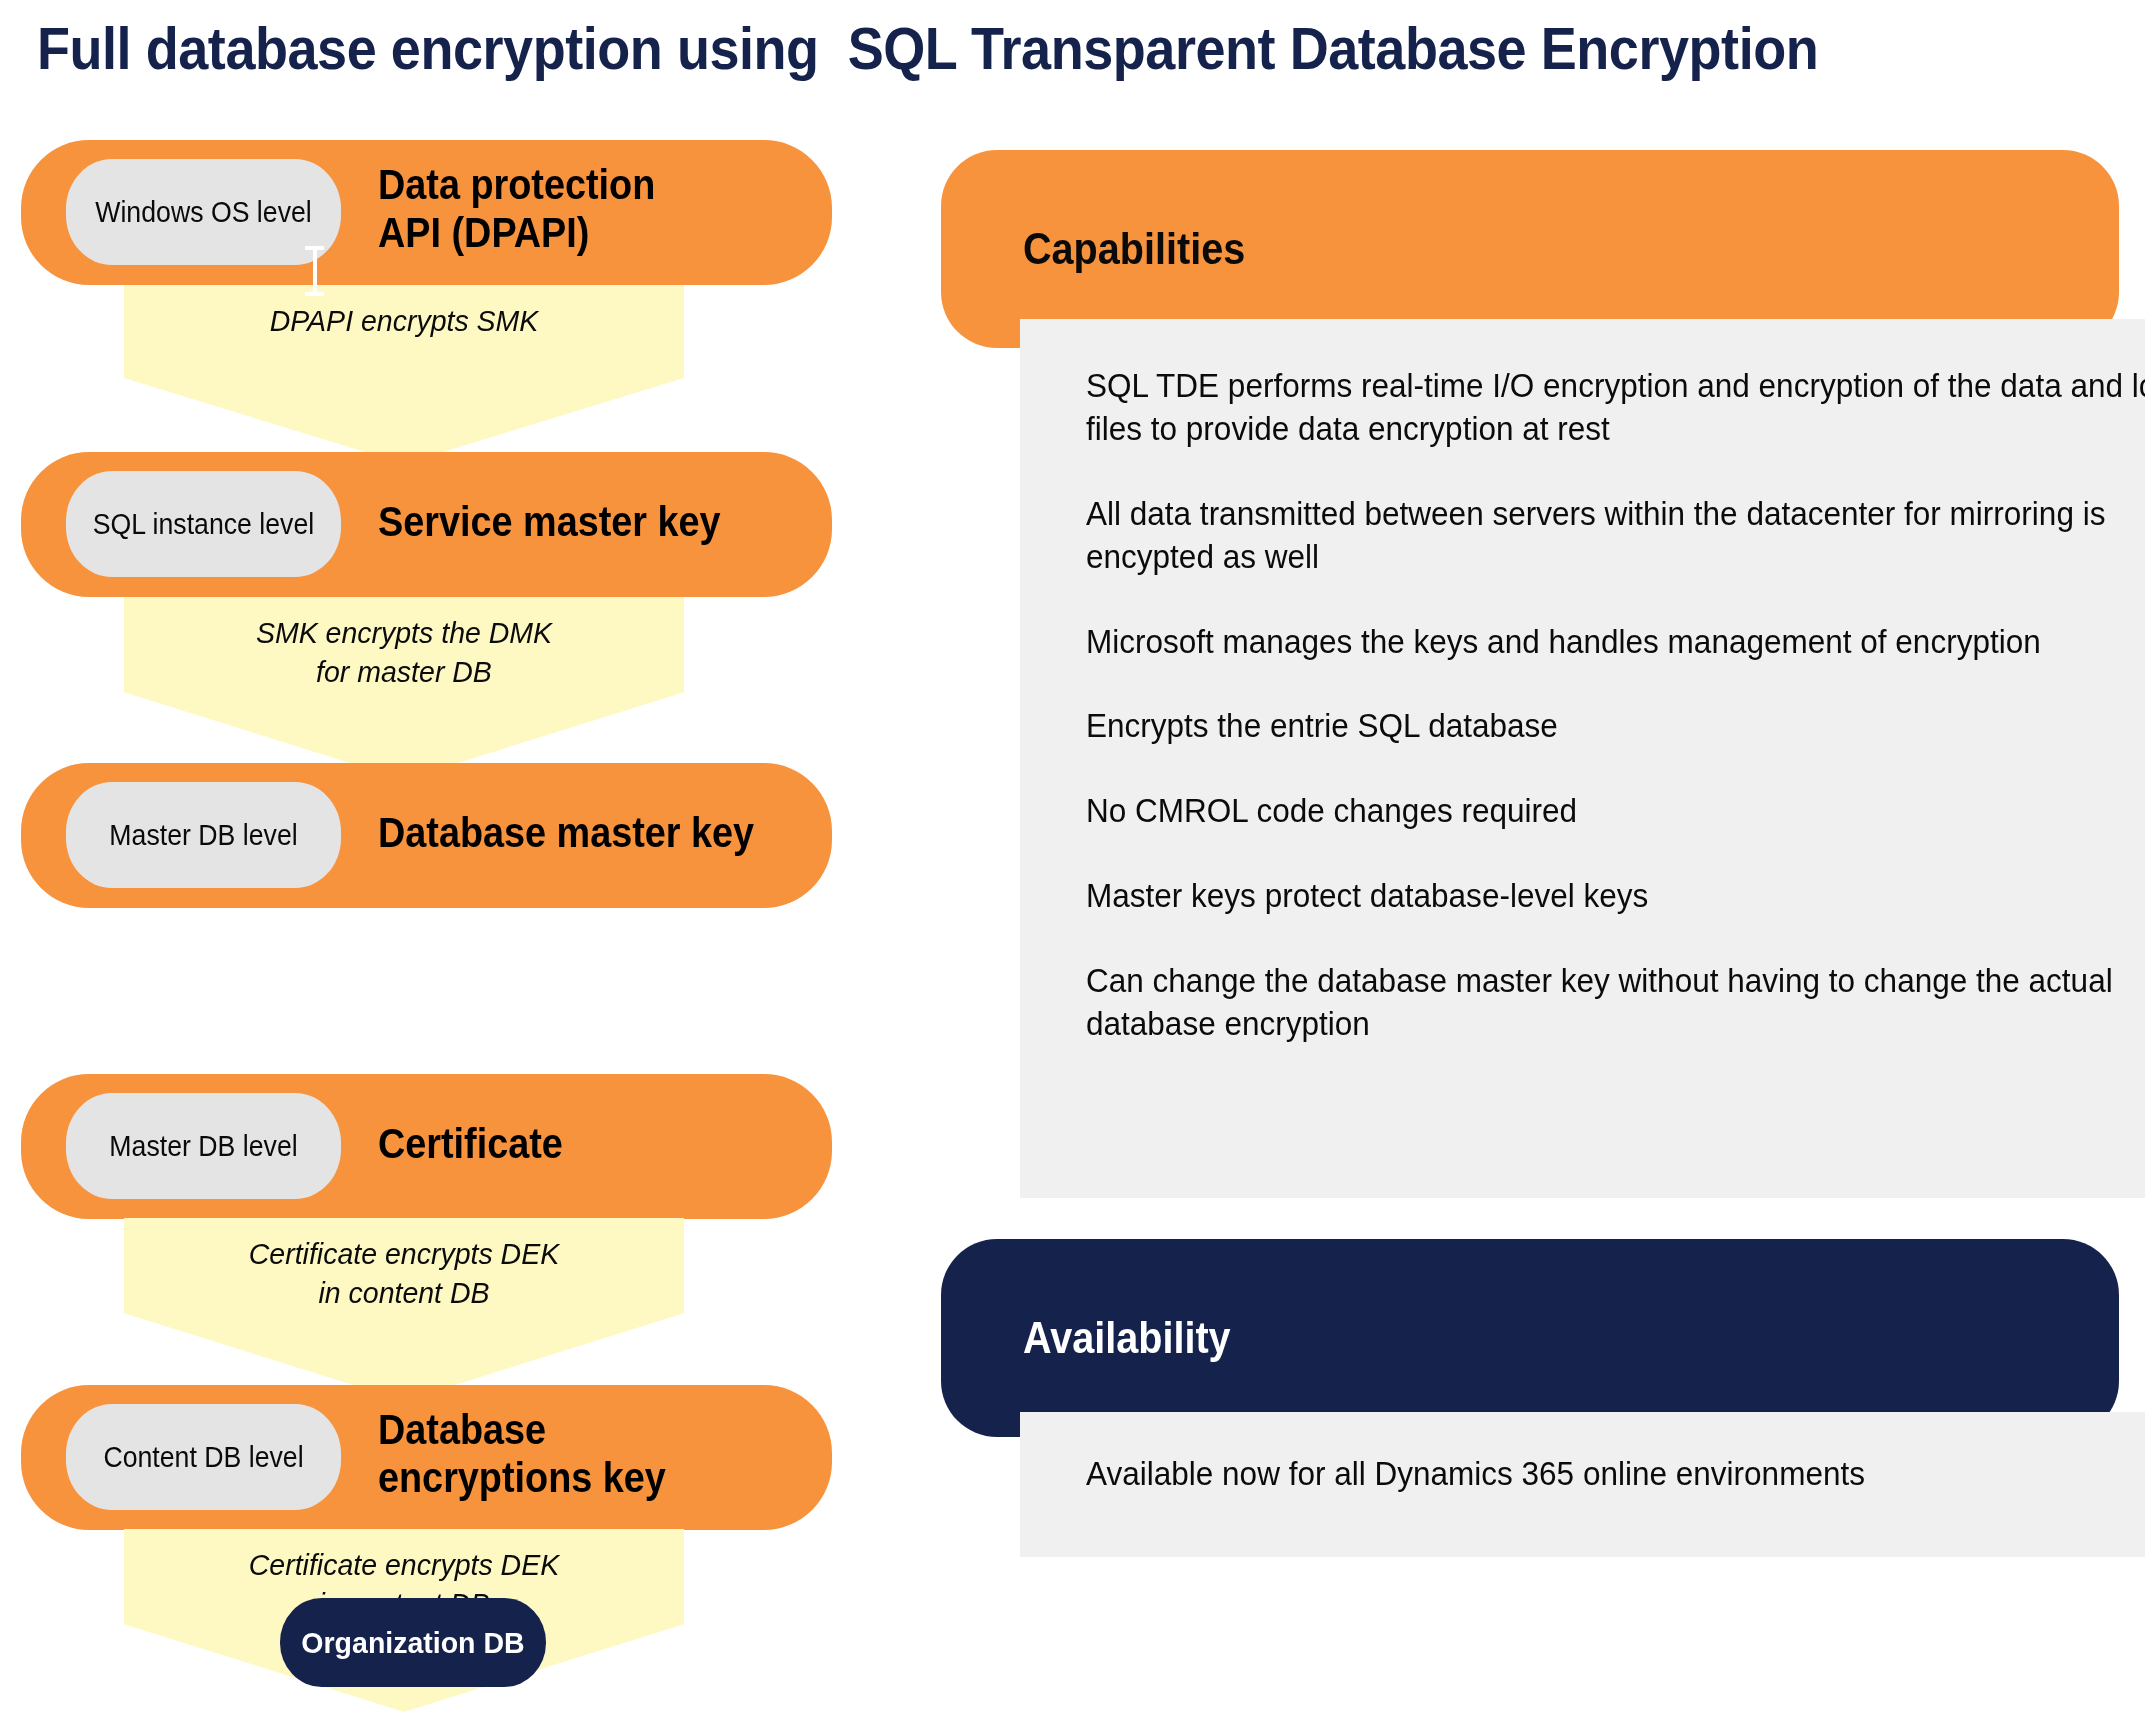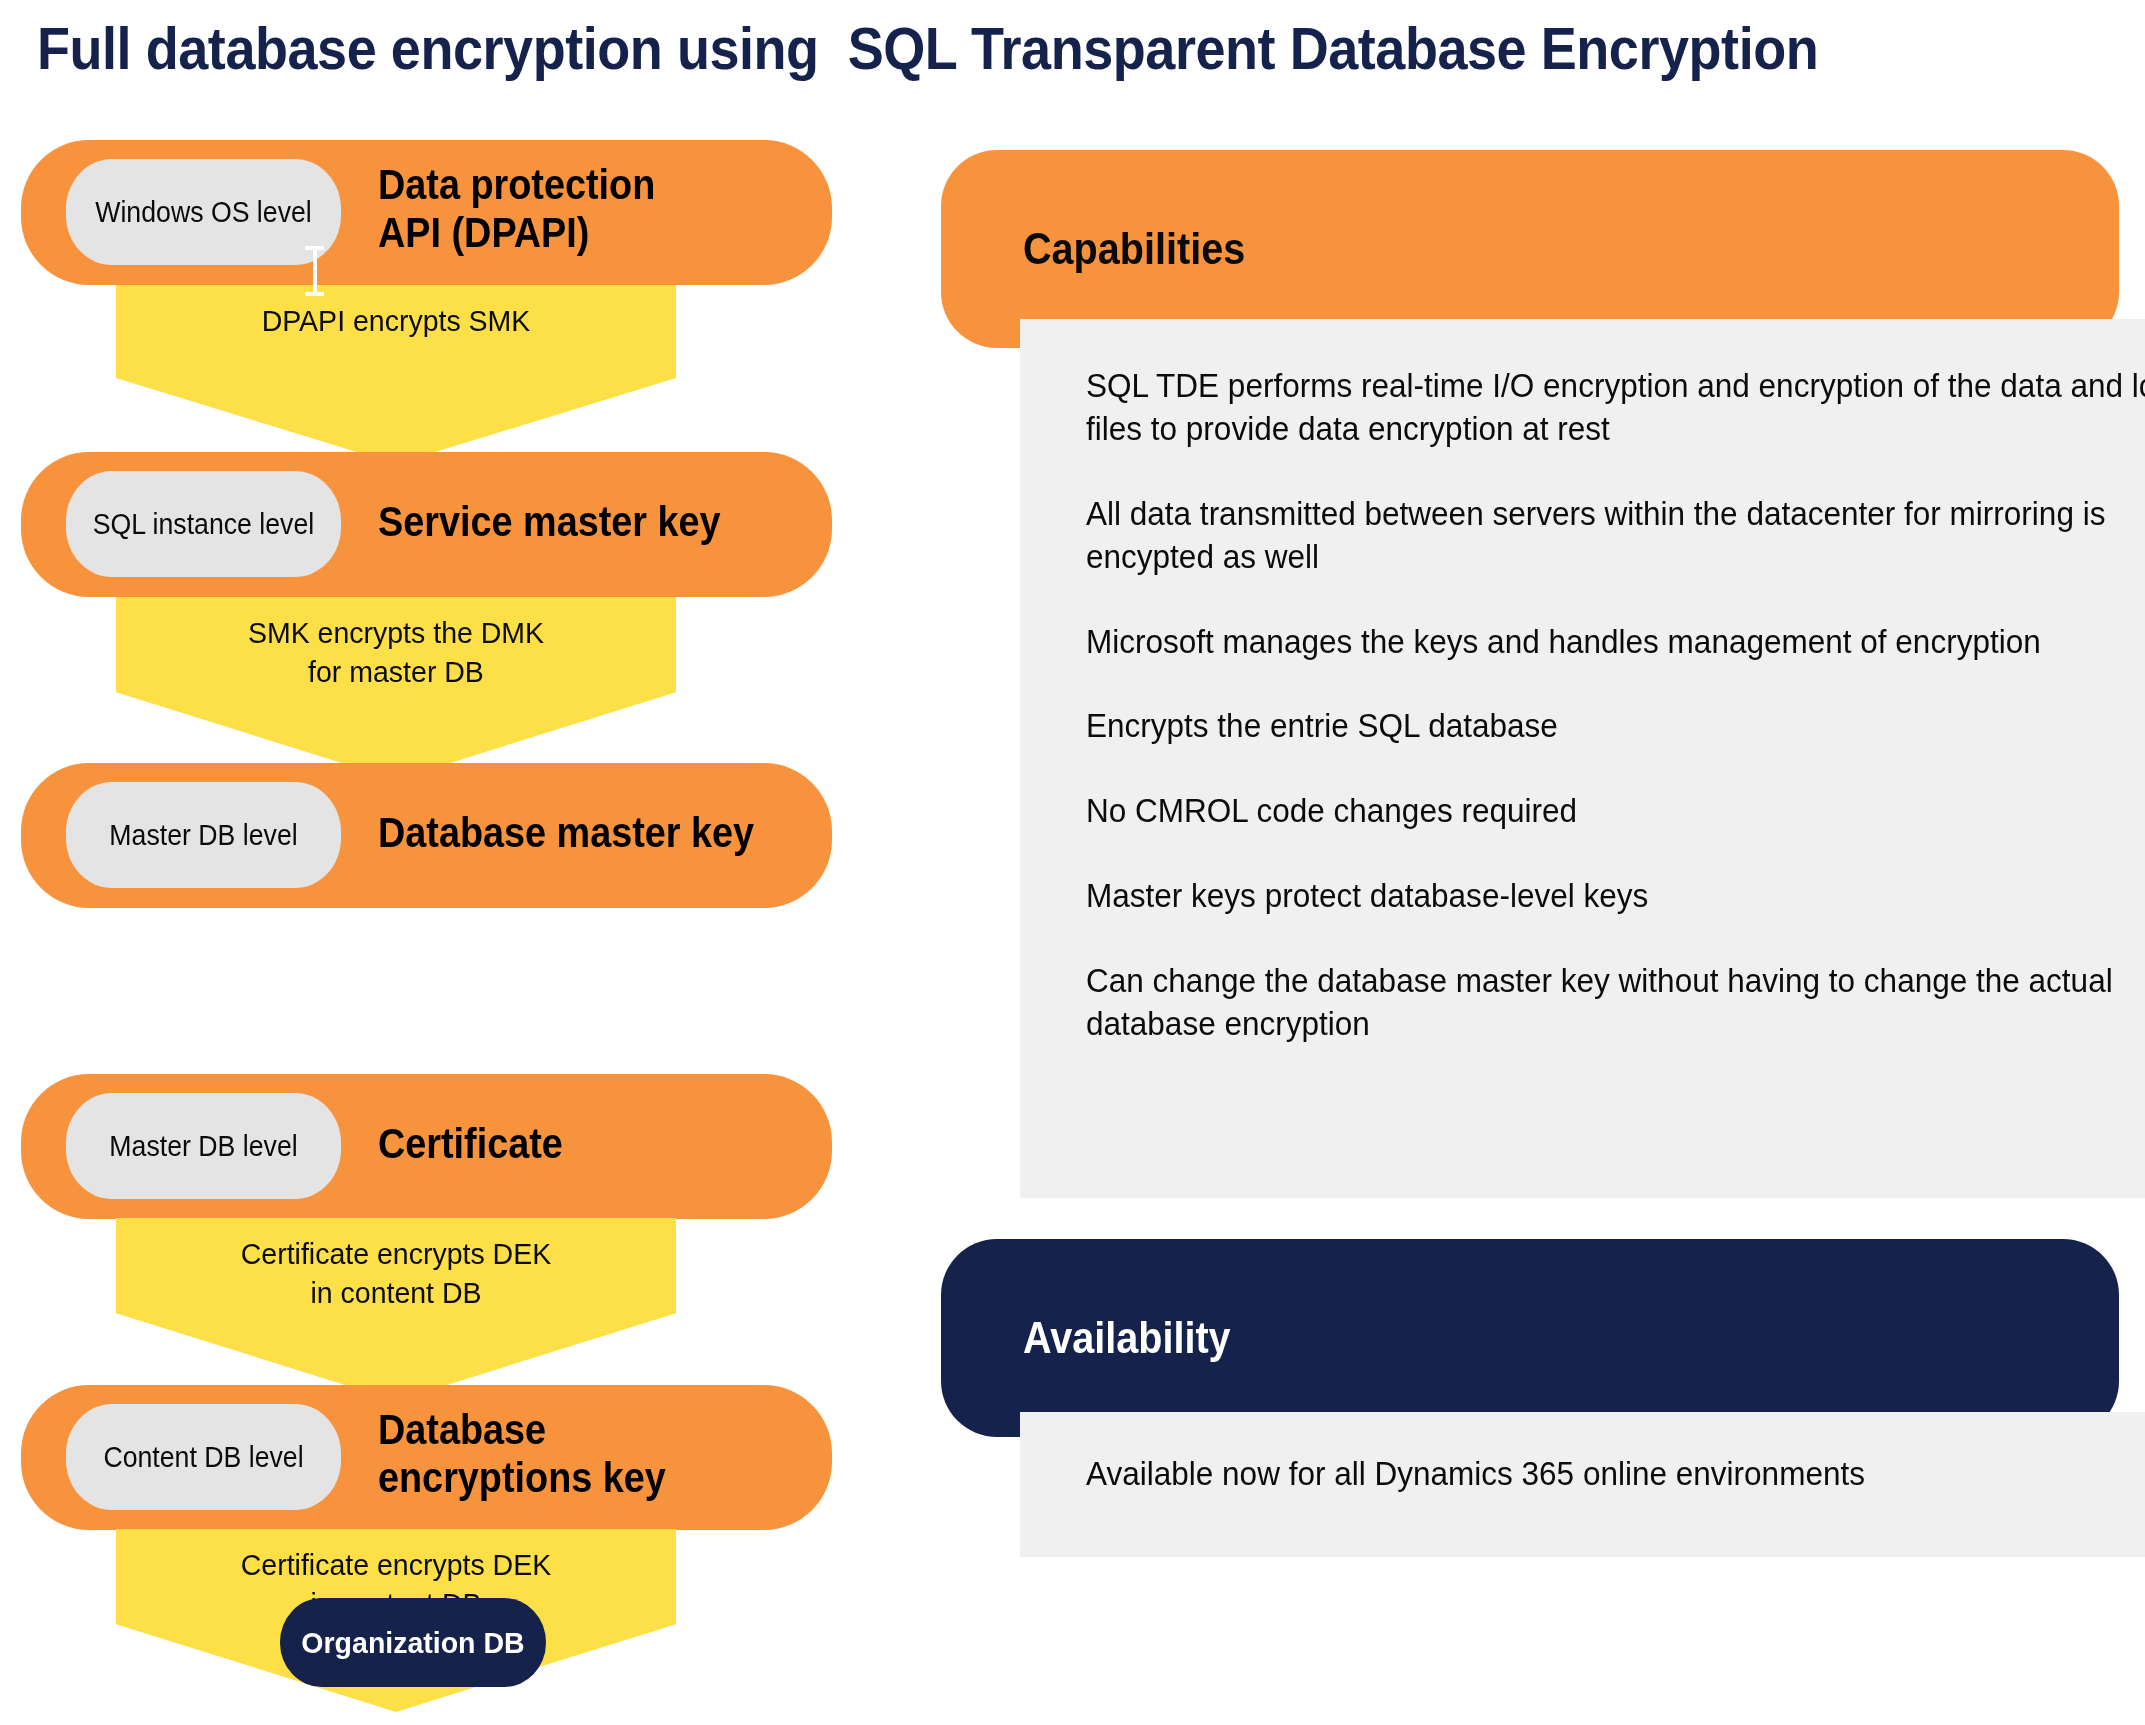--- a/index.html
+++ b/index.html
@@ -77,25 +77,26 @@
     font-weight: 700;
     line-height: 1.14;
     white-space: pre-line;
     transform: scaleX(0.90);
     transform-origin: left center;
   }
 
   
   .chevron {
     position: absolute;
-    left: 116px;
+    left: 124px;
     width: 560px;
-    background: #fde047;
+    background: #fef9c3;
     -webkit-clip-path: polygon(0% 0%, 100% 0%, 100% 52%, 50% 100%, 0% 52%);
     clip-path: polygon(0% 0%, 100% 0%, 100% 52%, 50% 100%, 0% 52%);
+    font-style: italic;
   }
 
   .chevron-label {
     position: absolute;
     left: 0;
     right: 0;
     top: 17.4px;
     text-align: center;
     color: #0b0b0b;
     font-size: 30px;

